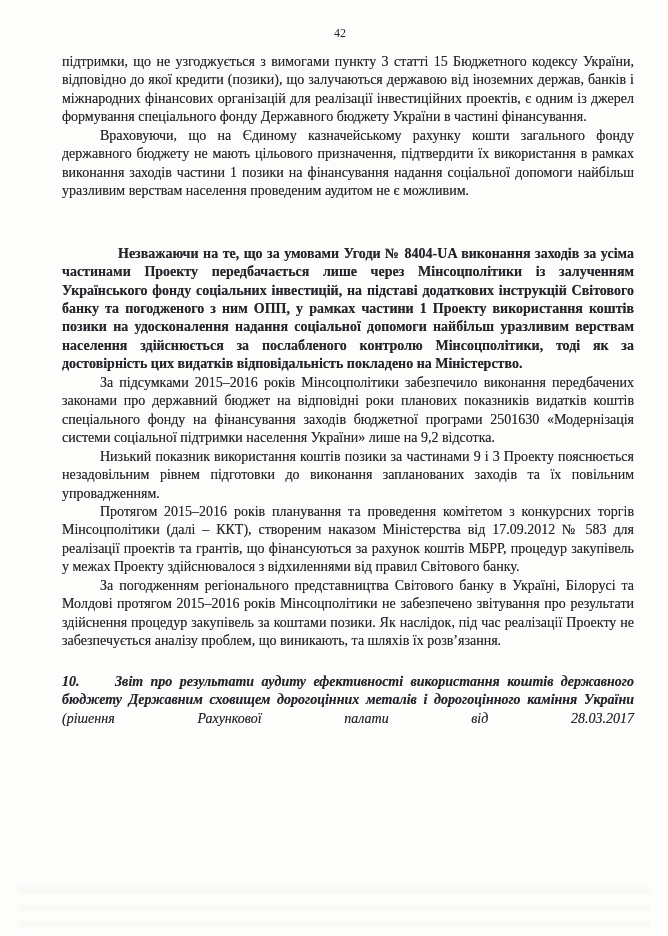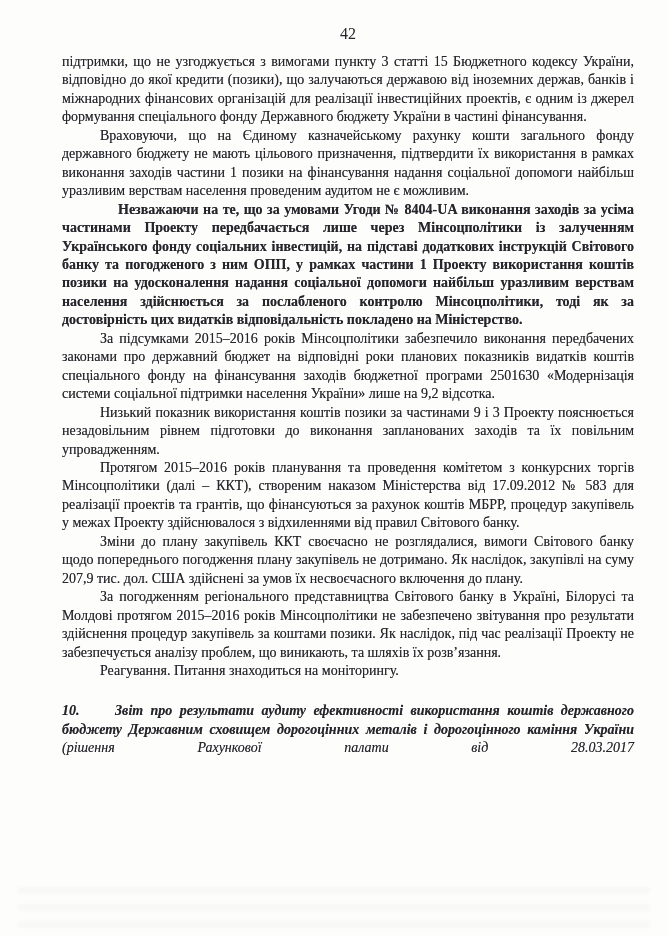--- a/index.html
+++ b/index.html
@@ -12,24 +12,24 @@
     width: 668px;
     height: 936px;
     background: #fdfdfc;
     overflow: hidden;
     font-family: "Liberation Serif", "DejaVu Serif", serif;
     color: #25252b;
   }
   .page-number {
     position: absolute;
     top: 25px;
-    left: 62px;
+    left: 54px;
     width: 572px;
     text-align: center;
-    font-size: 16px;
+    font-size: 12px;
     line-height: 17px;
   }
   .body-text {
     position: absolute;
     left: 62px;
     top: 53px;
     width: 572px;
     font-size: 14px;
     line-height: 18.45px;
     text-align: justify;
@@ -39,20 +39,21 @@
     margin: 0;
     padding: 0;
     text-indent: 38px;
   }
   p.continuation {
     text-indent: 0;
   }
   p.key-finding {
     font-weight: bold;
     text-indent: 56px;
+    margin-top: 44px;
   }
   p.report-heading {
     margin-top: 22px;
     text-indent: 0;
     font-weight: bold;
     font-style: italic;
     line-height: 18.5px;
     text-align: justify;
     text-align-last: justify;
   }
@@ -92,25 +93,23 @@
     <p>Враховуючи, що на Єдиному казначейському рахунку кошти загального фонду державного бюджету не мають цільового призначення, підтвердити їх використання в рамках виконання заходів частини 1 позики на фінансування надання соціальної допомоги найбільш уразливим верствам населення проведеним аудитом не є можливим.</p>
 
     <p class="key-finding">Незважаючи на те, що за умовами Угоди № 8404-UA виконання заходів за усіма частинами Проекту передбачається лише через Мінсоцполітики із залученням Українського фонду соціальних інвестицій, на підставі додаткових інструкцій Світового банку та погодженого з ним ОПП, у рамках частини 1 Проекту використання коштів позики на удосконалення надання соціальної допомоги найбільш уразливим верствам населення здійснюється за послабленого контролю Мінсоцполітики, тоді як за достовірність цих видатків відповідальність покладено на Міністерство.</p>
 
     <p>За підсумками 2015–2016 років Мінсоцполітики забезпечило виконання передбачених законами про державний бюджет на відповідні роки планових показників видатків коштів спеціального фонду на фінансування заходів бюджетної програми 2501630 «Модернізація системи соціальної підтримки населення України» лише на 9,2 відсотка.</p>
 
     <p>Низький показник використання коштів позики за частинами 9 і 3 Проекту пояснюється незадовільним рівнем підготовки до виконання запланованих заходів та їх повільним упровадженням.</p>
 
     <p>Протягом 2015–2016 років планування та проведення комітетом з конкурсних торгів Мінсоцполітики (далі – ККТ), створеним наказом Міністерства від 17.09.2012 № 583 для реалізації проектів та грантів, що фінансуються за рахунок коштів МБРР, процедур закупівель у межах Проекту здійснювалося з відхиленнями від правил Світового банку.</p>
 
-    <p>Зміни до плану закупівель ККТ своєчасно не розглядалися, вимоги Світового банку щодо попереднього погодження плану закупівель не дотримано. Як наслідок, закупівлі на суму 207,9 тис. дол. США здійснені за умов їх несвоєчасного включення до плану.</p>
 
     <p>За погодженням регіонального представництва Світового банку в Україні, Білорусі та Молдові протягом 2015–2016 років Мінсоцполітики не забезпечено звітування про результати здійснення процедур закупівель за коштами позики. Як наслідок, під час реалізації Проекту не забезпечується аналізу проблем, що виникають, та шляхів їх розв’язання.</p>
 
-    <p>Реагування. Питання знаходиться на моніторингу.</p>
 
     <p class="report-heading">
       <span class="report-number">10.</span><span>Звіт про результати аудиту ефективності використання коштів державного бюджету Державним сховищем дорогоцінних металів і дорогоцінного каміння України</span><span class="report-reference"> (рішення Рахункової палати від 28.03.2017</span>
     </p>
 
   </div>
 
   <div class="scan-bleed"></div>
 
 </div>

